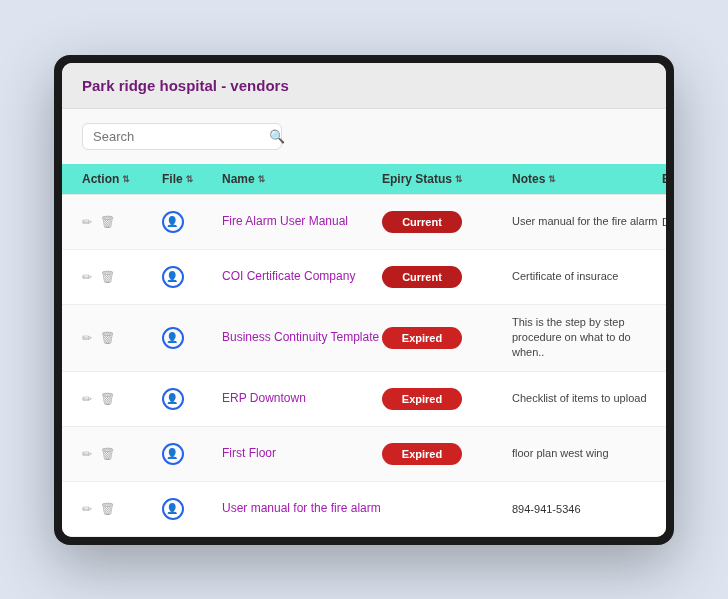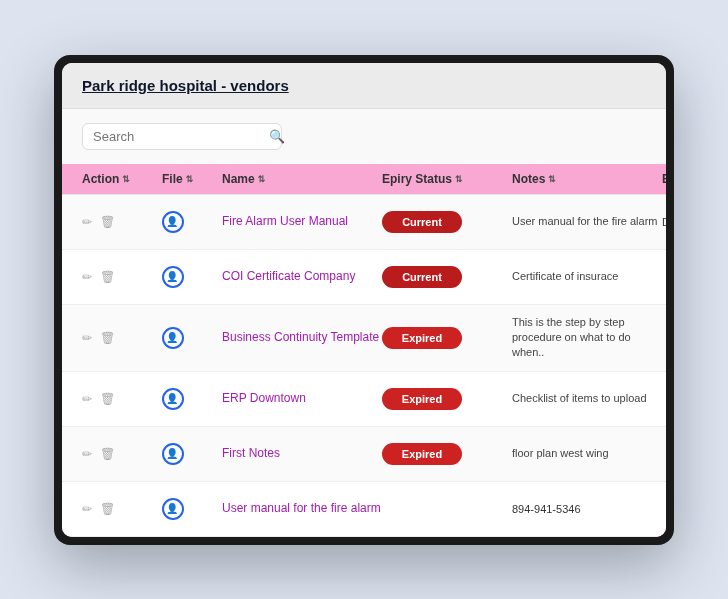--- a/index.html
+++ b/index.html
@@ -37,22 +37,21 @@
 
     .title-bar {
       background: #ebebeb;
       padding: 14px 20px;
       border-bottom: 1px solid #ddd;
     }
 
     .title-bar h1 {
       font-size: 15px;
       font-weight: 600;
-      color: #0f172a;
-      text-decoration: underline;
+      color: #701a75;
     }
 
     .content-area {
       flex: 1;
       background: #f9f9f9;
       overflow: auto;
       padding: 0;
     }
 
     .search-bar {
@@ -86,21 +85,21 @@
 
     .table-wrap {
       width: 100%;
     }
 
     .table-header {
       display: grid;
       grid-template-columns: 80px 60px 160px 130px 150px 120px;
       padding: 8px 20px;
       border-bottom: 1px solid #e5e5e5;
-      background: #f9a8d4;
+      background: #5eead4;
     }
 
     .table-header .col-head {
       font-size: 12px;
       font-weight: 600;
       color: #333;
       display: flex;
       align-items: center;
       gap: 3px;
     }
@@ -298,21 +297,21 @@
         </div>
 
         <div class="table-row">
           <div class="action-cell">
             <span class="edit-icon">✏</span>
             <span class="delete-icon">🗑</span>
           </div>
           <div>
             <div class="person-icon"></div>
           </div>
-          <div class="name-cell">First Notes</div>
+          <div class="name-cell">First Floor</div>
           <div>
             <span class="status-badge status-expired">Expired</span>
           </div>
           <div class="notes-cell">floor plan west wing</div>
           <div class="buildings-cell"></div>
         </div>
 
         <div class="table-row">
           <div class="action-cell">
             <span class="edit-icon">✏</span>

